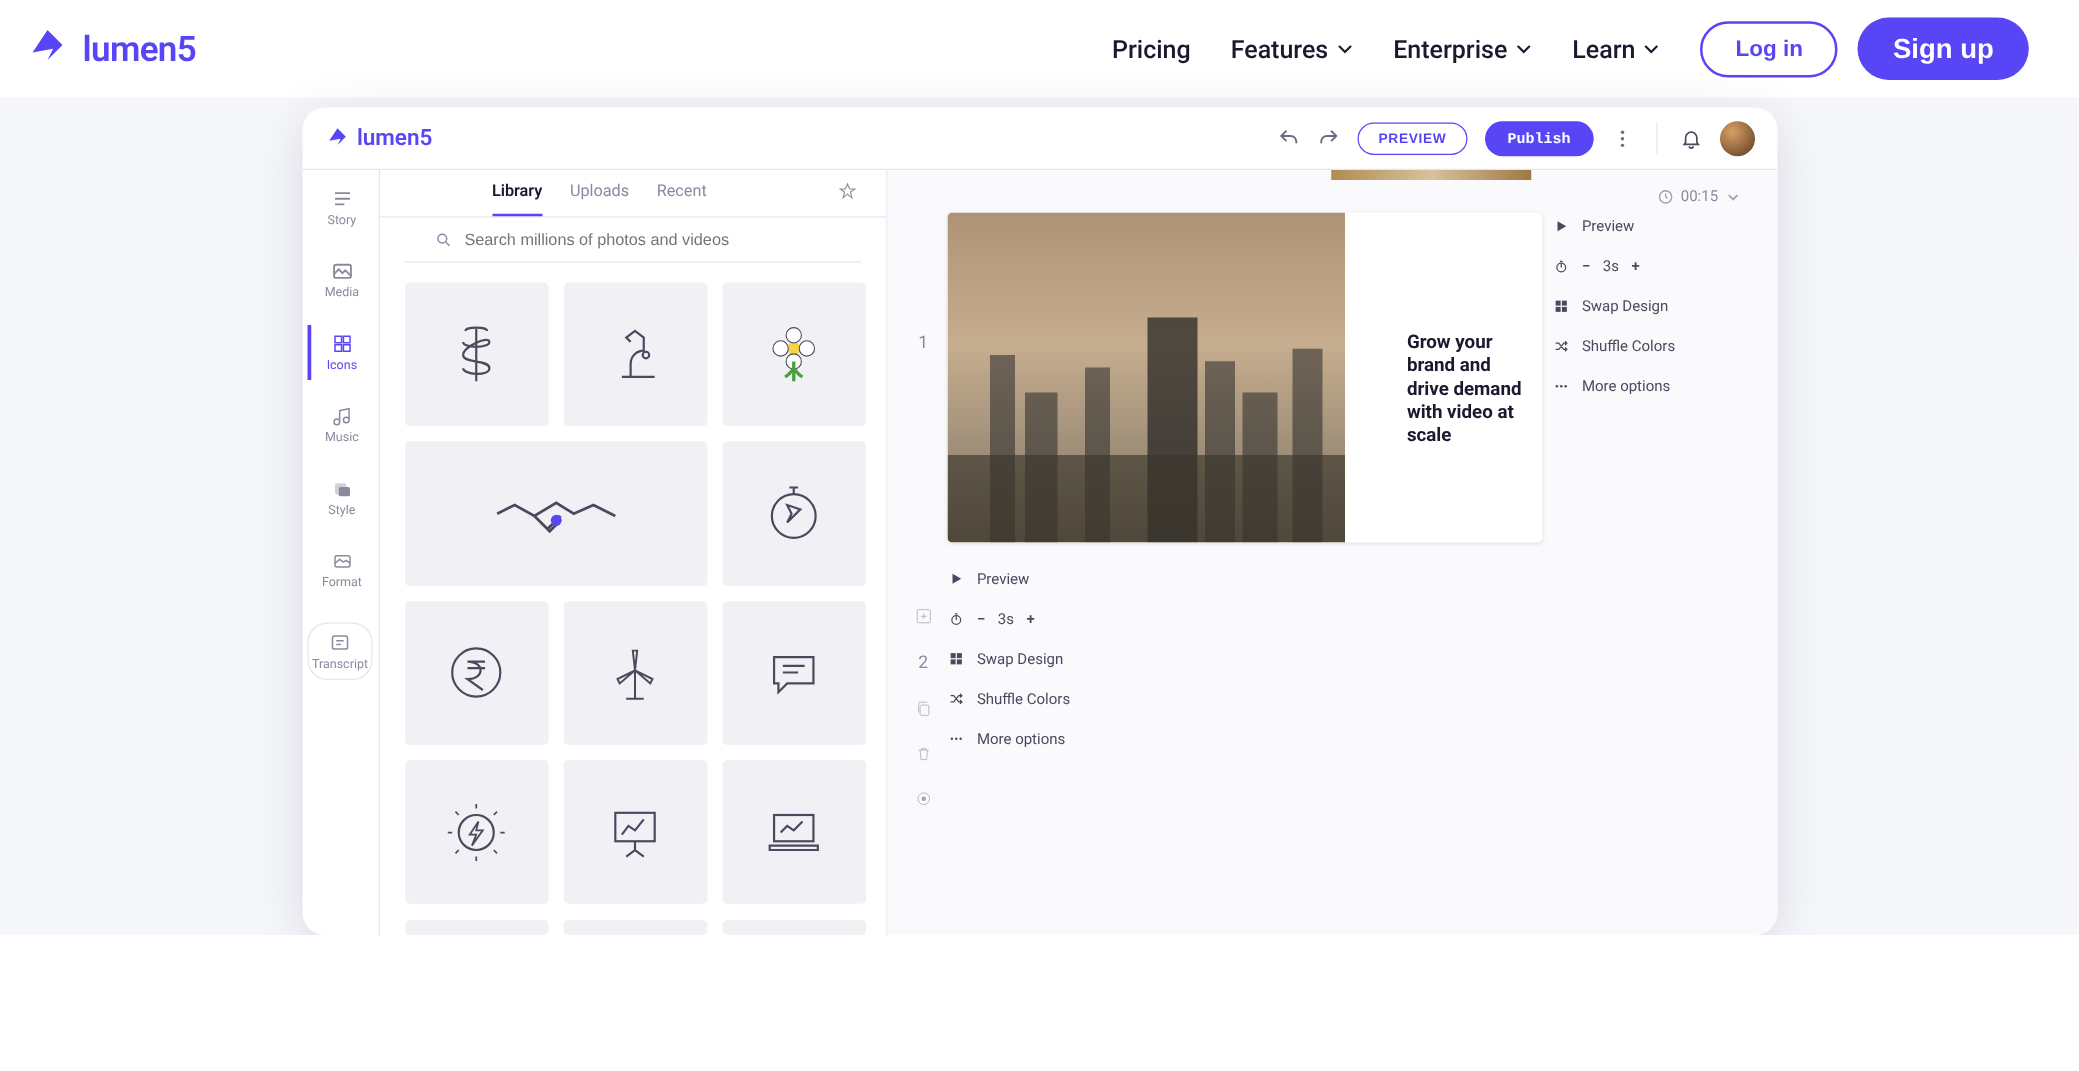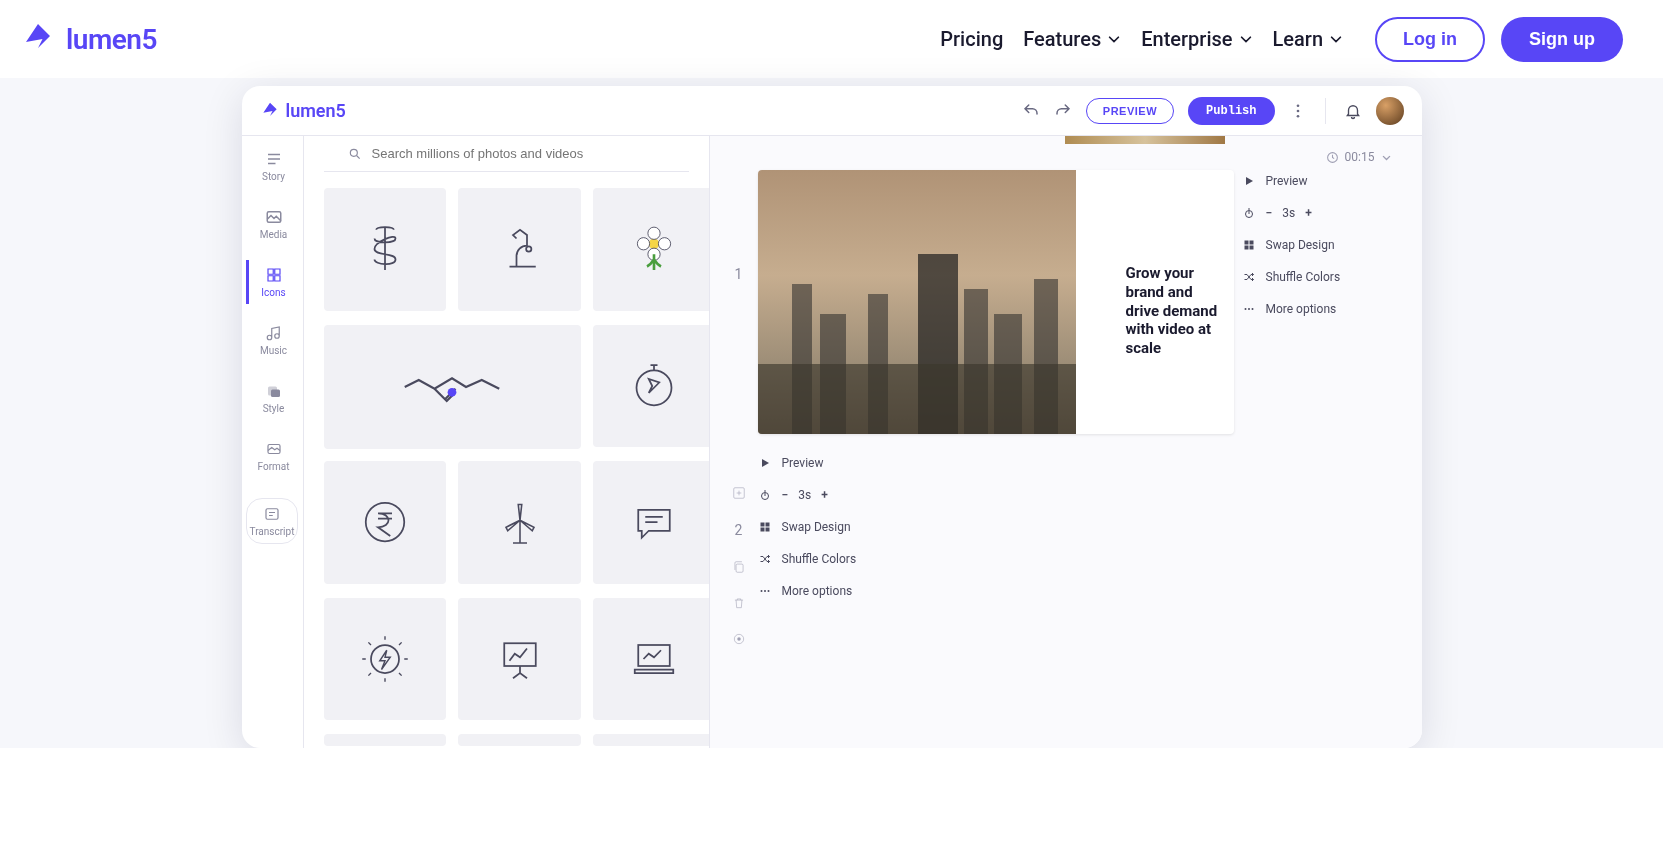--- a/index.html
+++ b/index.html
@@ -25,39 +25,39 @@
   .topnav {
     height: 78px;
     display: flex;
     align-items: center;
     padding: 0 40px 0 20px;
   }
   .logo { display: flex; align-items: center; gap: 10px; color: var(--brand); }
   .logo-mark { width: 36px; height: 36px; }
   .logo-text { font-size: 28px; font-weight: 600; letter-spacing: -0.5px; }
   .nav-spacer { flex: 1; }
-  .nav-links { display: flex; gap: 20px; }
+  .nav-links { display: flex; gap: 32px; }
   .nav-link { font-size: 20px; font-weight: 500; color: var(--text-dark); display: flex; align-items: center; gap: 6px; cursor: pointer; }
   .chev { width: 14px; height: 14px; }
   .nav-actions { display: flex; align-items: center; gap: 16px; margin-left: 32px; }
   .btn-outline {
     border: 2px solid var(--brand);
     background: #fff;
     color: var(--brand);
     font-size: 18px;
     font-weight: 600;
     padding: 10px 26px;
     border-radius: 26px;
     cursor: pointer;
   }
   .btn-solid {
     background: var(--brand);
     color: #fff;
     border: none;
-    font-size: 18px;
+    font-size: 22px;
     font-weight: 600;
     padding: 12px 28px;
     border-radius: 26px;
     cursor: pointer;
   }
 
   
   .stage {
     background: var(--bg-page);
     padding: 8px 0 0;
@@ -455,20 +455,30 @@
         <div class="rail-item box">
           <svg viewBox="0 0 24 24">
               <rect x="4" y="5" width="16" height="14" rx="2" stroke="currentColor" stroke-width="1.6" fill="none"></rect>
               <path d="M8 10h8M8 14h5" stroke="currentColor" stroke-width="1.6"></path>
             </svg>
           <span>Transcript</span>
         </div>
       </div>
 
       <div class="library">
+        <div class="lib-tabs">
+          <span class="lib-tab active">Library</span>
+          <span class="lib-tab">Uploads</span>
+          <span class="lib-tab">Recent</span>
+          <span class="lib-star">
+            <svg width="14" height="14" viewBox="0 0 24 24">
+                <path d="M12 2l3 7h7l-6 4 2 8-6-5-6 5 2-8-6-4h7z" stroke="#8a8a9e" stroke-width="1.5" fill="none"></path>
+              </svg>
+          </span>
+        </div>
         <div class="lib-search">
           <svg width="14" height="14" viewBox="0 0 24 24">
               <circle cx="10" cy="10" r="6" stroke="#8a8a9e" stroke-width="2" fill="none"></circle>
               <path d="M15 15l5 5" stroke="#8a8a9e" stroke-width="2"></path>
             </svg>
           <input type="text" placeholder="Search millions of photos and videos" style="">
         </div>
         <div class="lib-grid">
 
           <div class="lib-cell">

